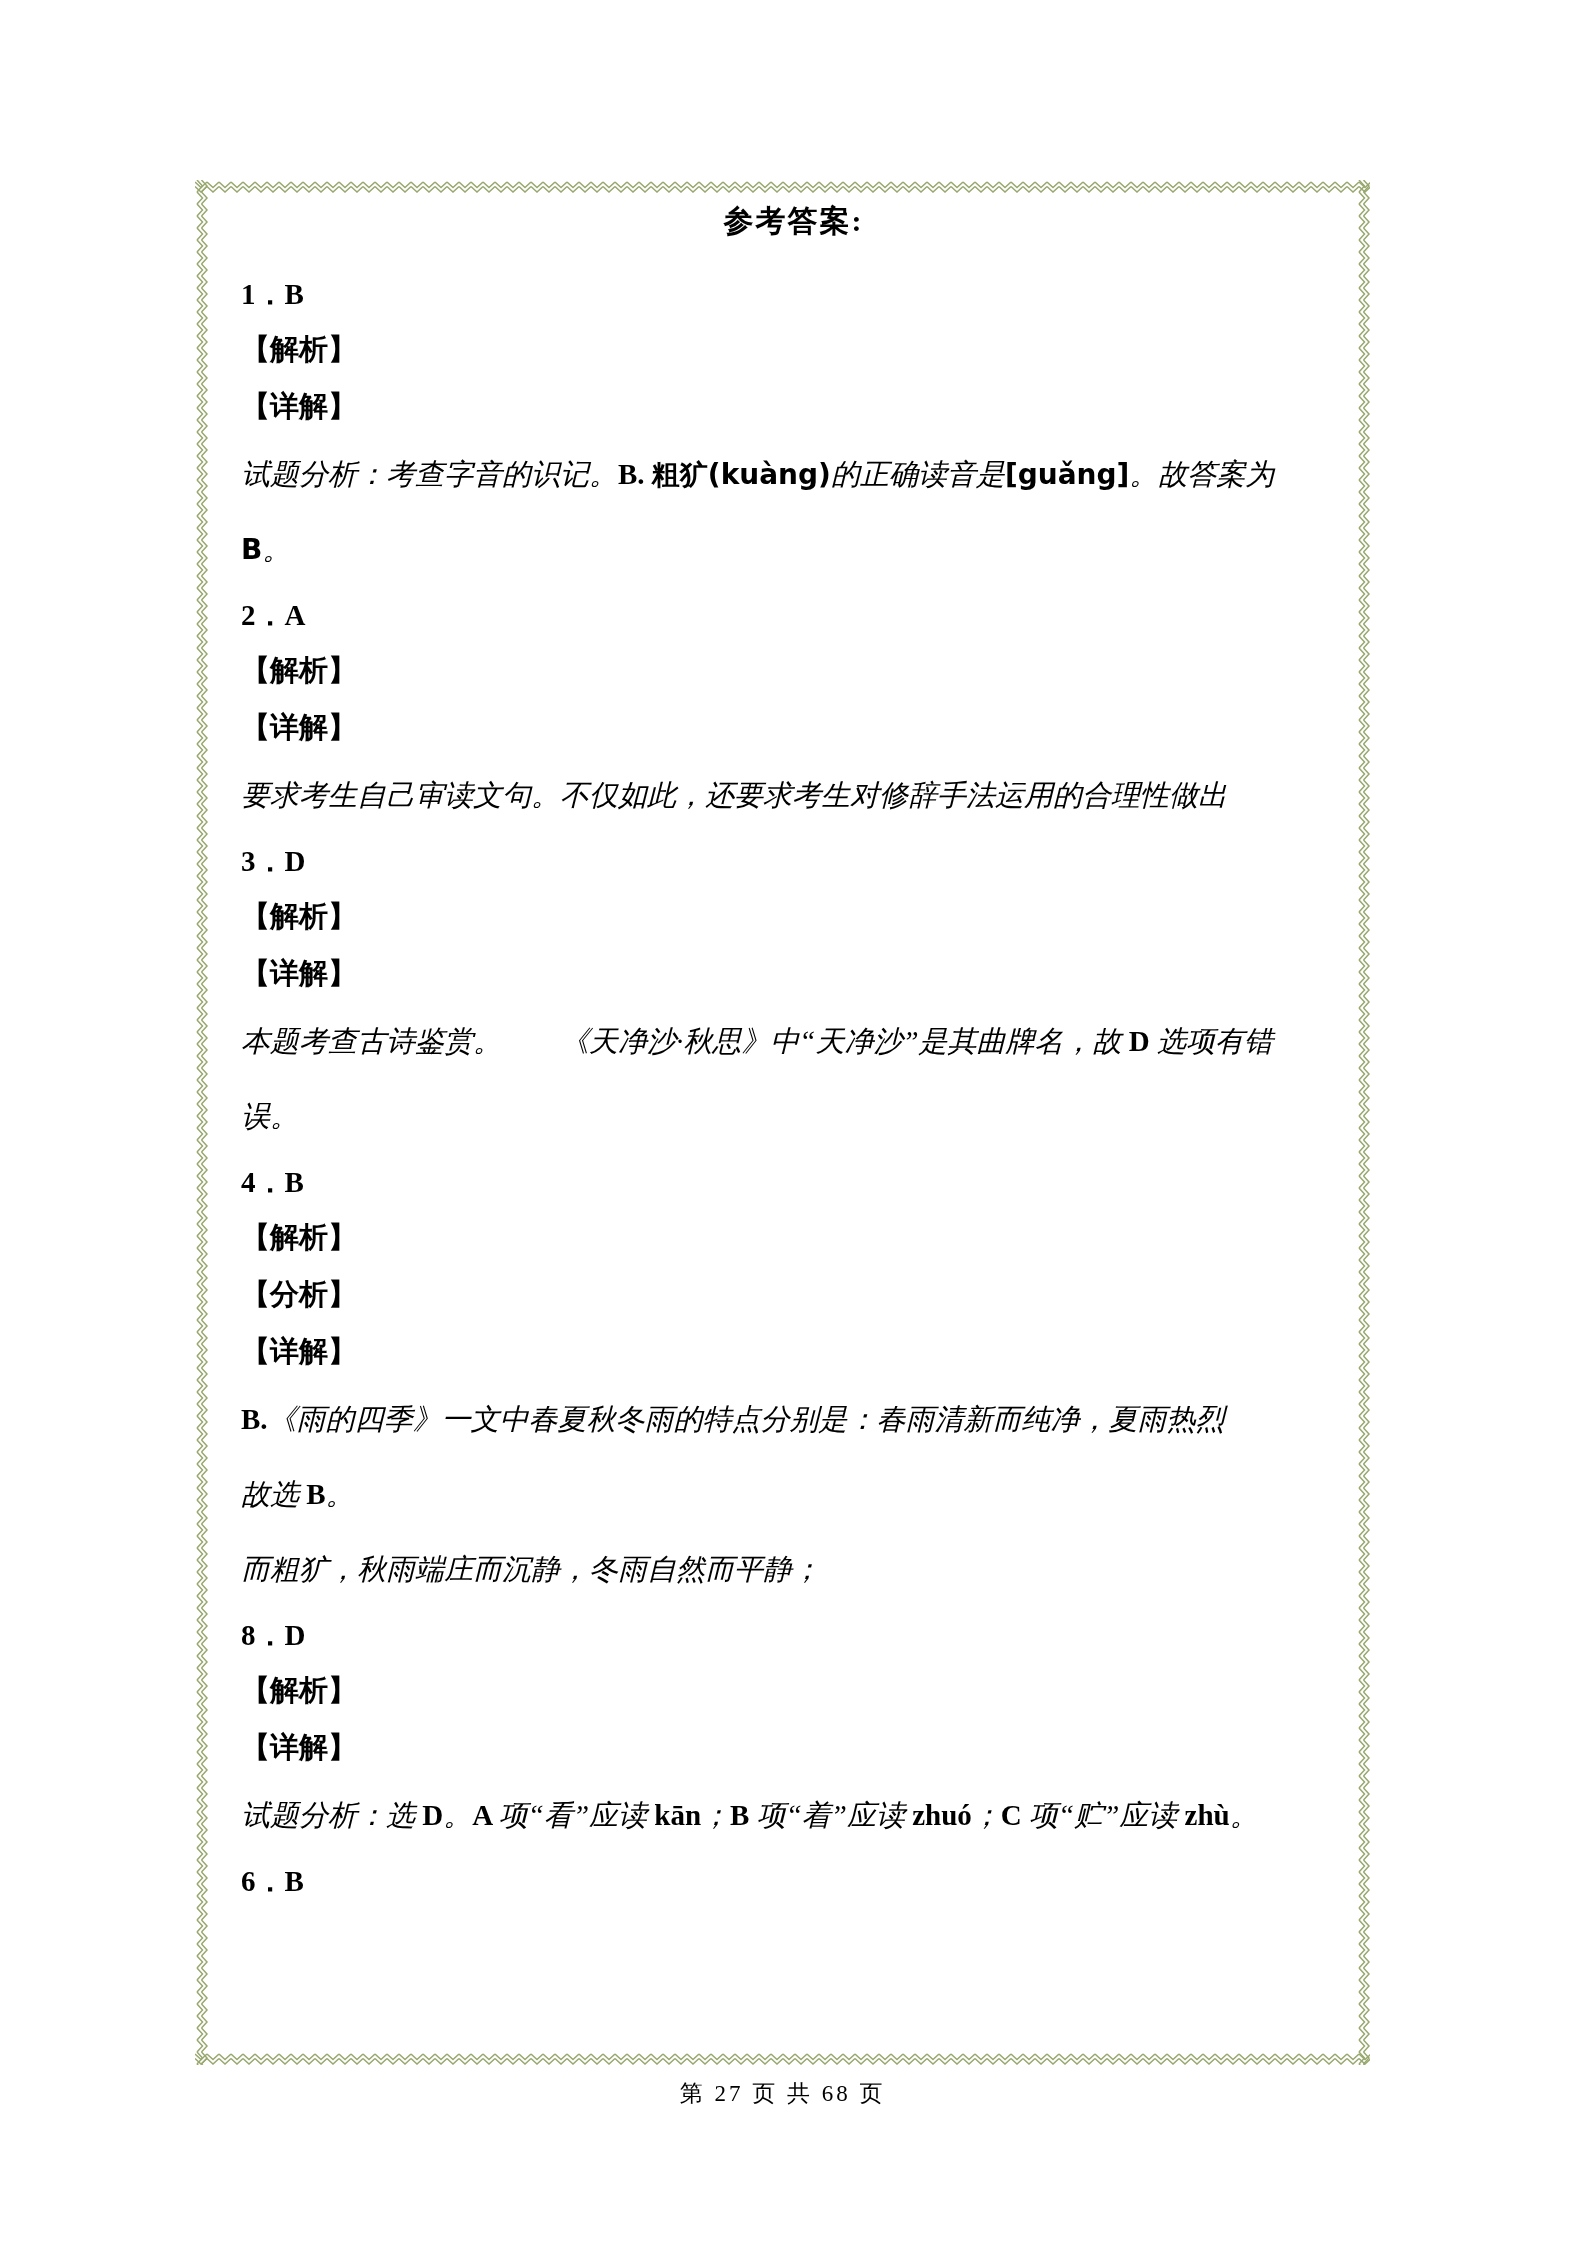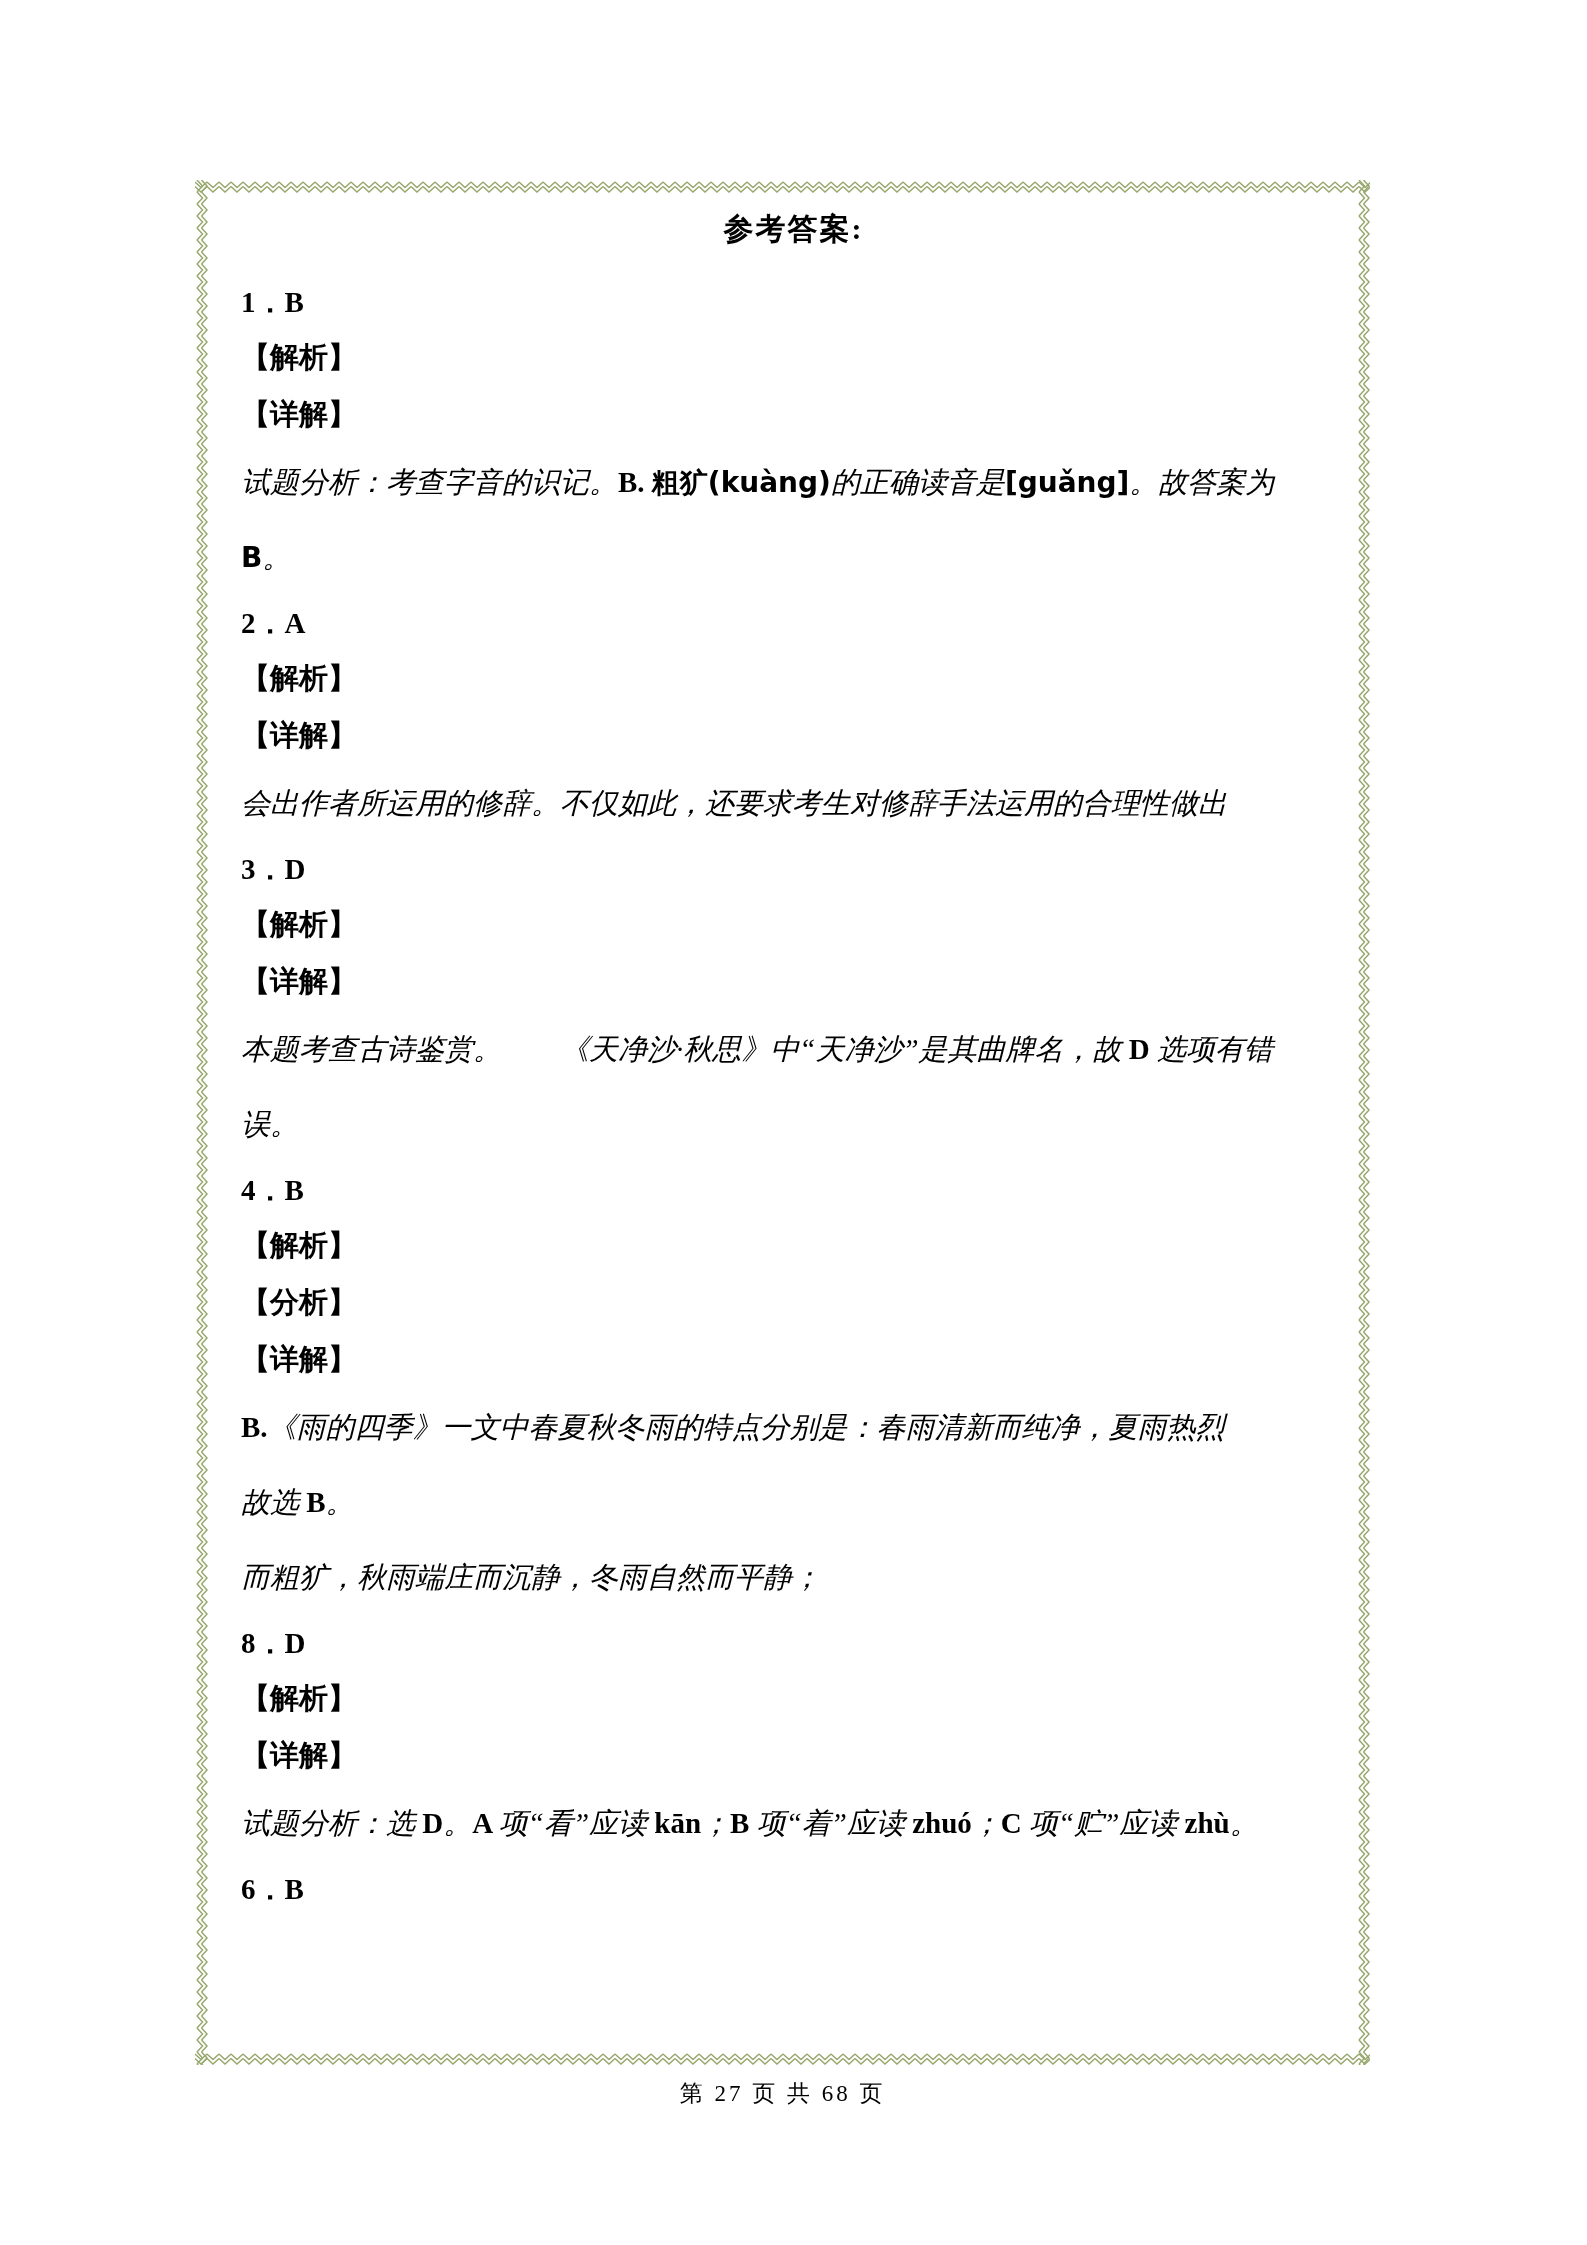--- a/index.html
+++ b/index.html
@@ -20,21 +20,21 @@
     height: 1885px;
   }
   .bz { position: absolute; display: block; }
   .bz-top    { top: 0; left: 0; }
   .bz-bottom { bottom: 0; left: 0; }
   .bz-left   { top: 0; left: 0; }
   .bz-right  { top: 0; right: 0; }
   .content {
     position: absolute;
     left: 46px;
-    top: 14px;
+    top: 6px;
     width: 1105px;
   }
   .doc-title {
     font-size: 30px;
     font-weight: 700;
     text-align: center;
     height: 80px;
     line-height: 70px;
     letter-spacing: 2px;
   }
@@ -125,21 +125,21 @@
       <div class="b-tag">【详解】</div>
       <div class="b-para">
           <div class="line"><span class="seg-n">试题分析：考查字音的识记。</span><span class="seg-b">B. </span><span class="seg-kb">粗犷</span><span class="seg-k">(kuàng)</span><span class="seg-n">的正确读音是</span><span class="seg-k">[guǎng]</span><span class="seg-n">。故答案为</span></div>
           <div class="line"><span class="seg-k">B</span><span class="seg-n">。</span></div>
         </div>
 
       <div class="b-answer">2．A</div>
       <div class="b-tag">【解析】</div>
       <div class="b-tag">【详解】</div>
       <div class="b-para">
-          <div class="line"><span class="seg-n">会出作者所运用的修辞。不仅如此，还要求考生对修辞手法运用的合理性做出</span></div>
+          <div class="line"><span class="seg-n">要求考生自己审读文句。不仅如此，还要求考生对修辞手法运用的合理性做出</span></div>
         </div>
 
       <div class="b-answer">3．D</div>
       <div class="b-tag">【解析】</div>
       <div class="b-tag">【详解】</div>
       <div class="b-para">
           <div class="line"><span class="seg-n">本题考查古诗鉴赏。　　《天净沙·秋思》中“天净沙”是其曲牌名，故 </span><span class="seg-b">D </span><span class="seg-n">选项有错</span></div>
           <div class="line"><span class="seg-n">误。</span></div>
         </div>
 

